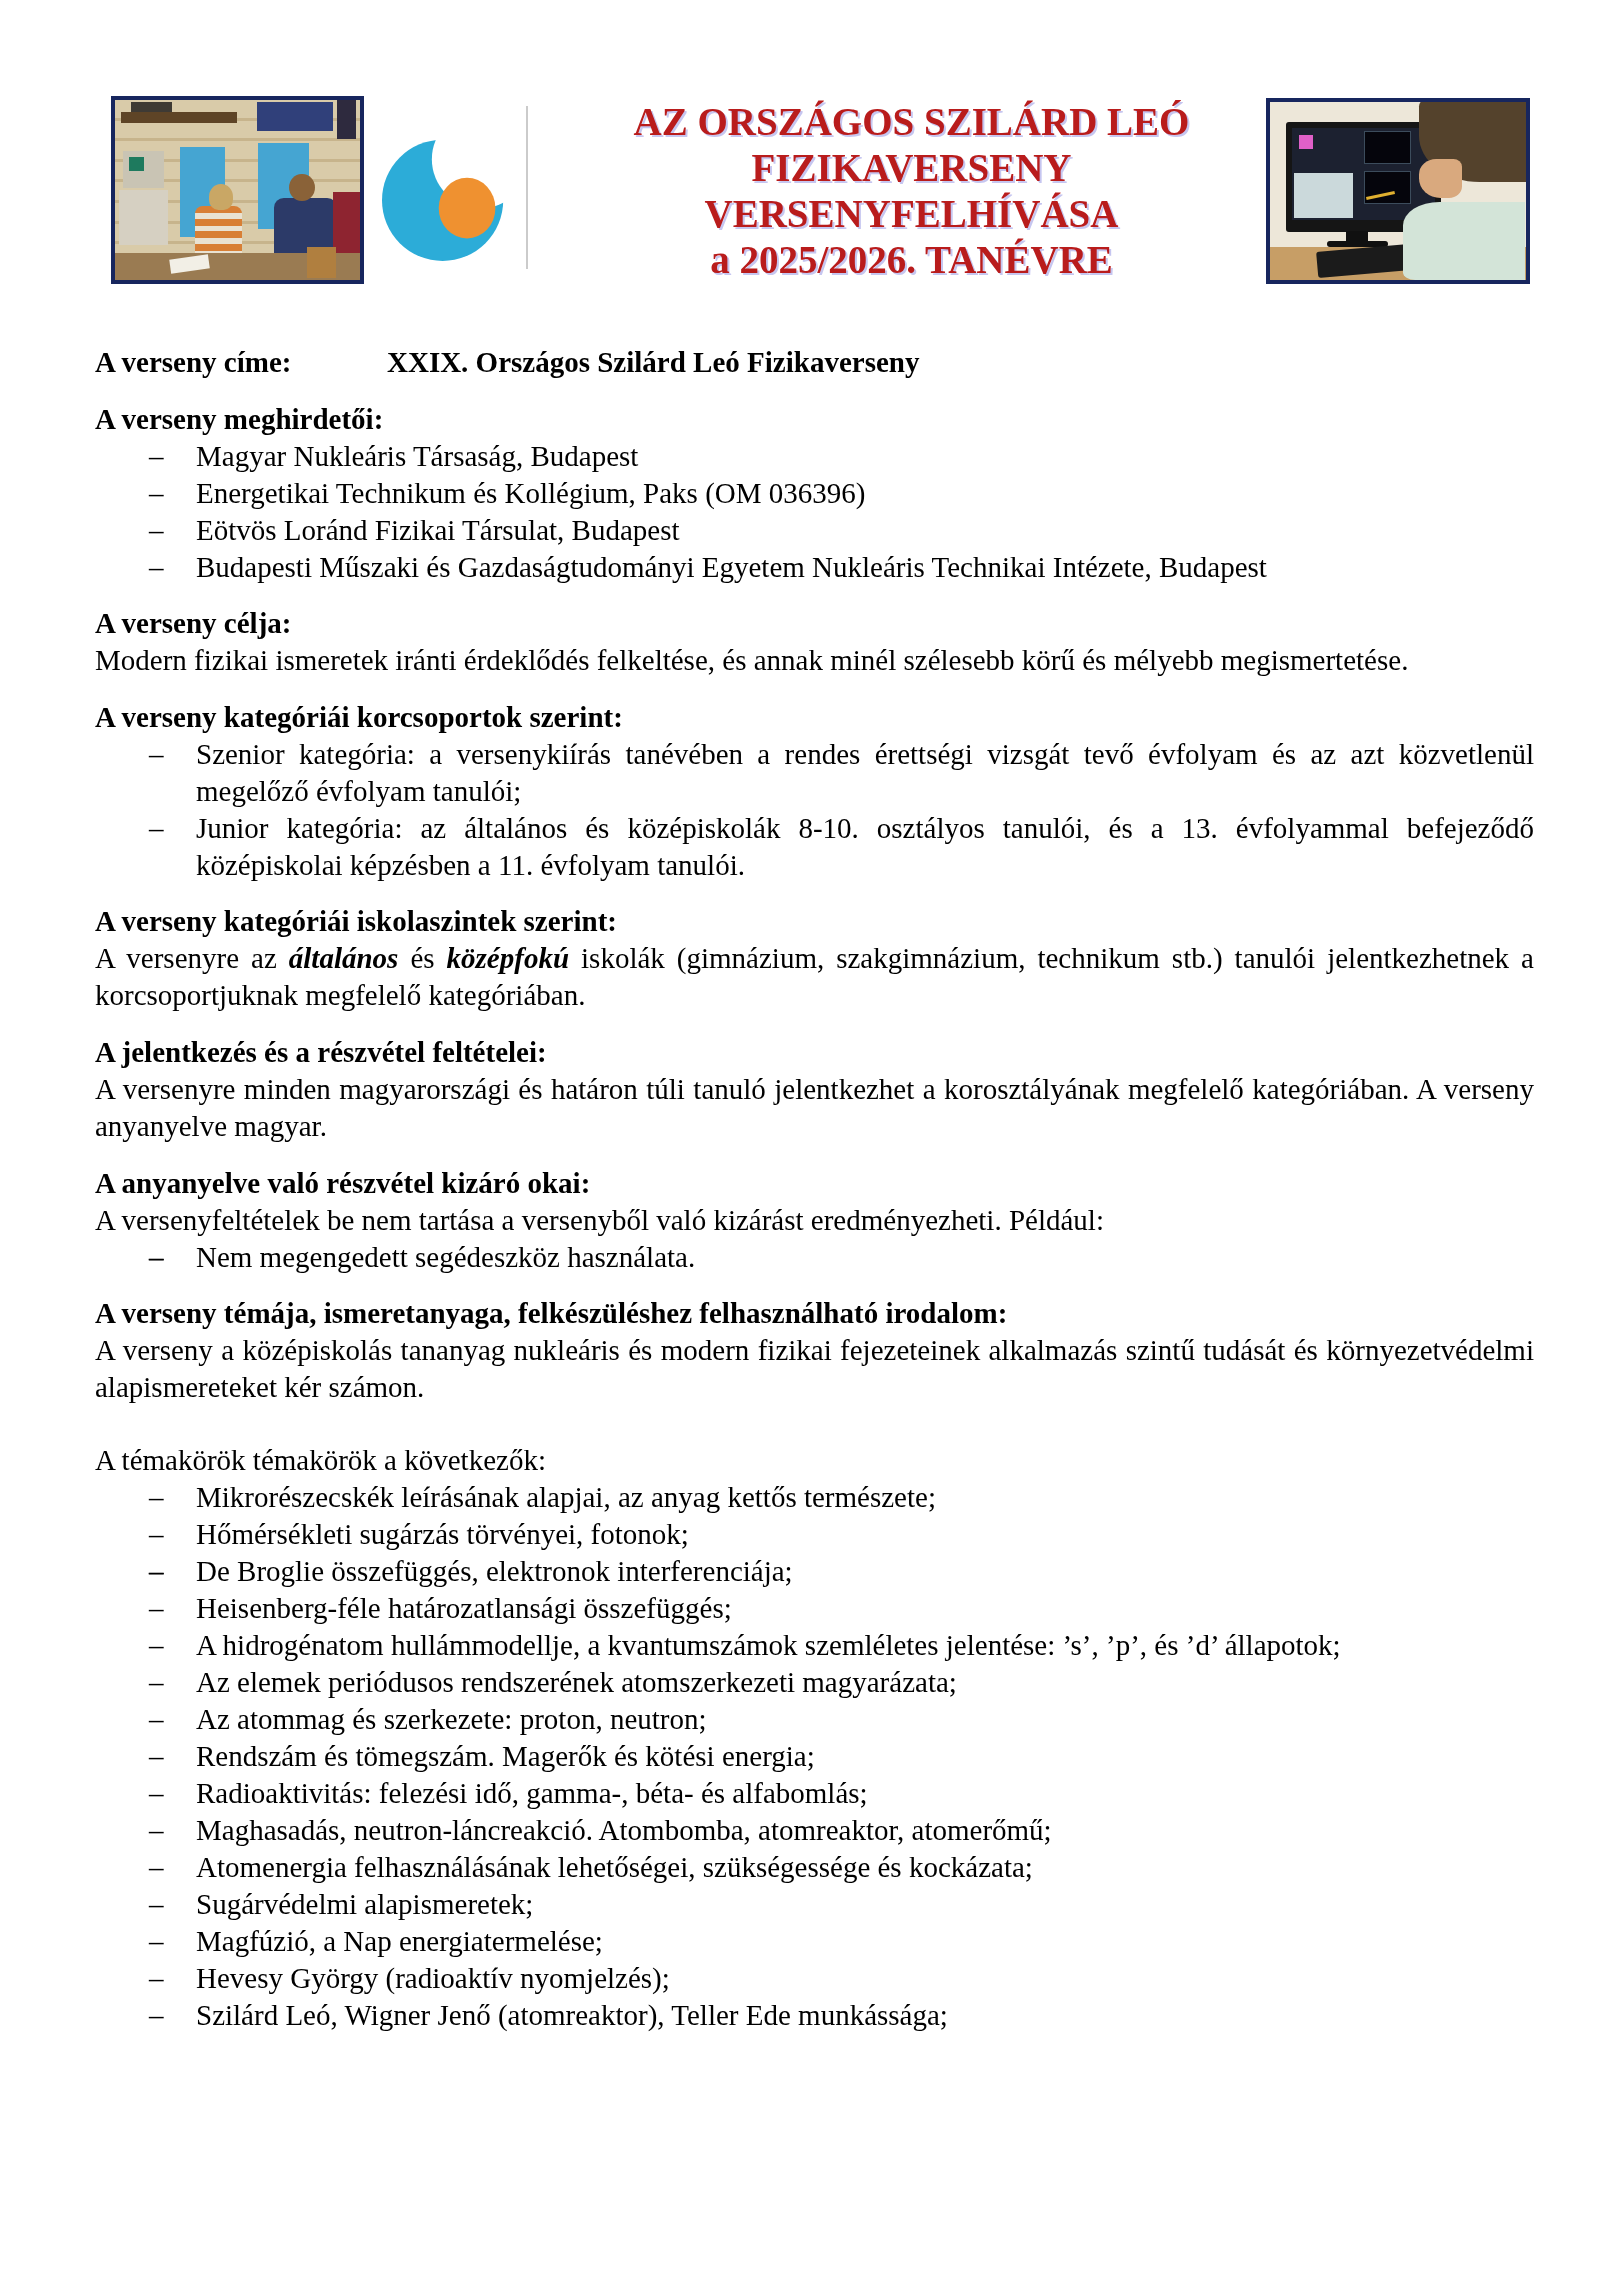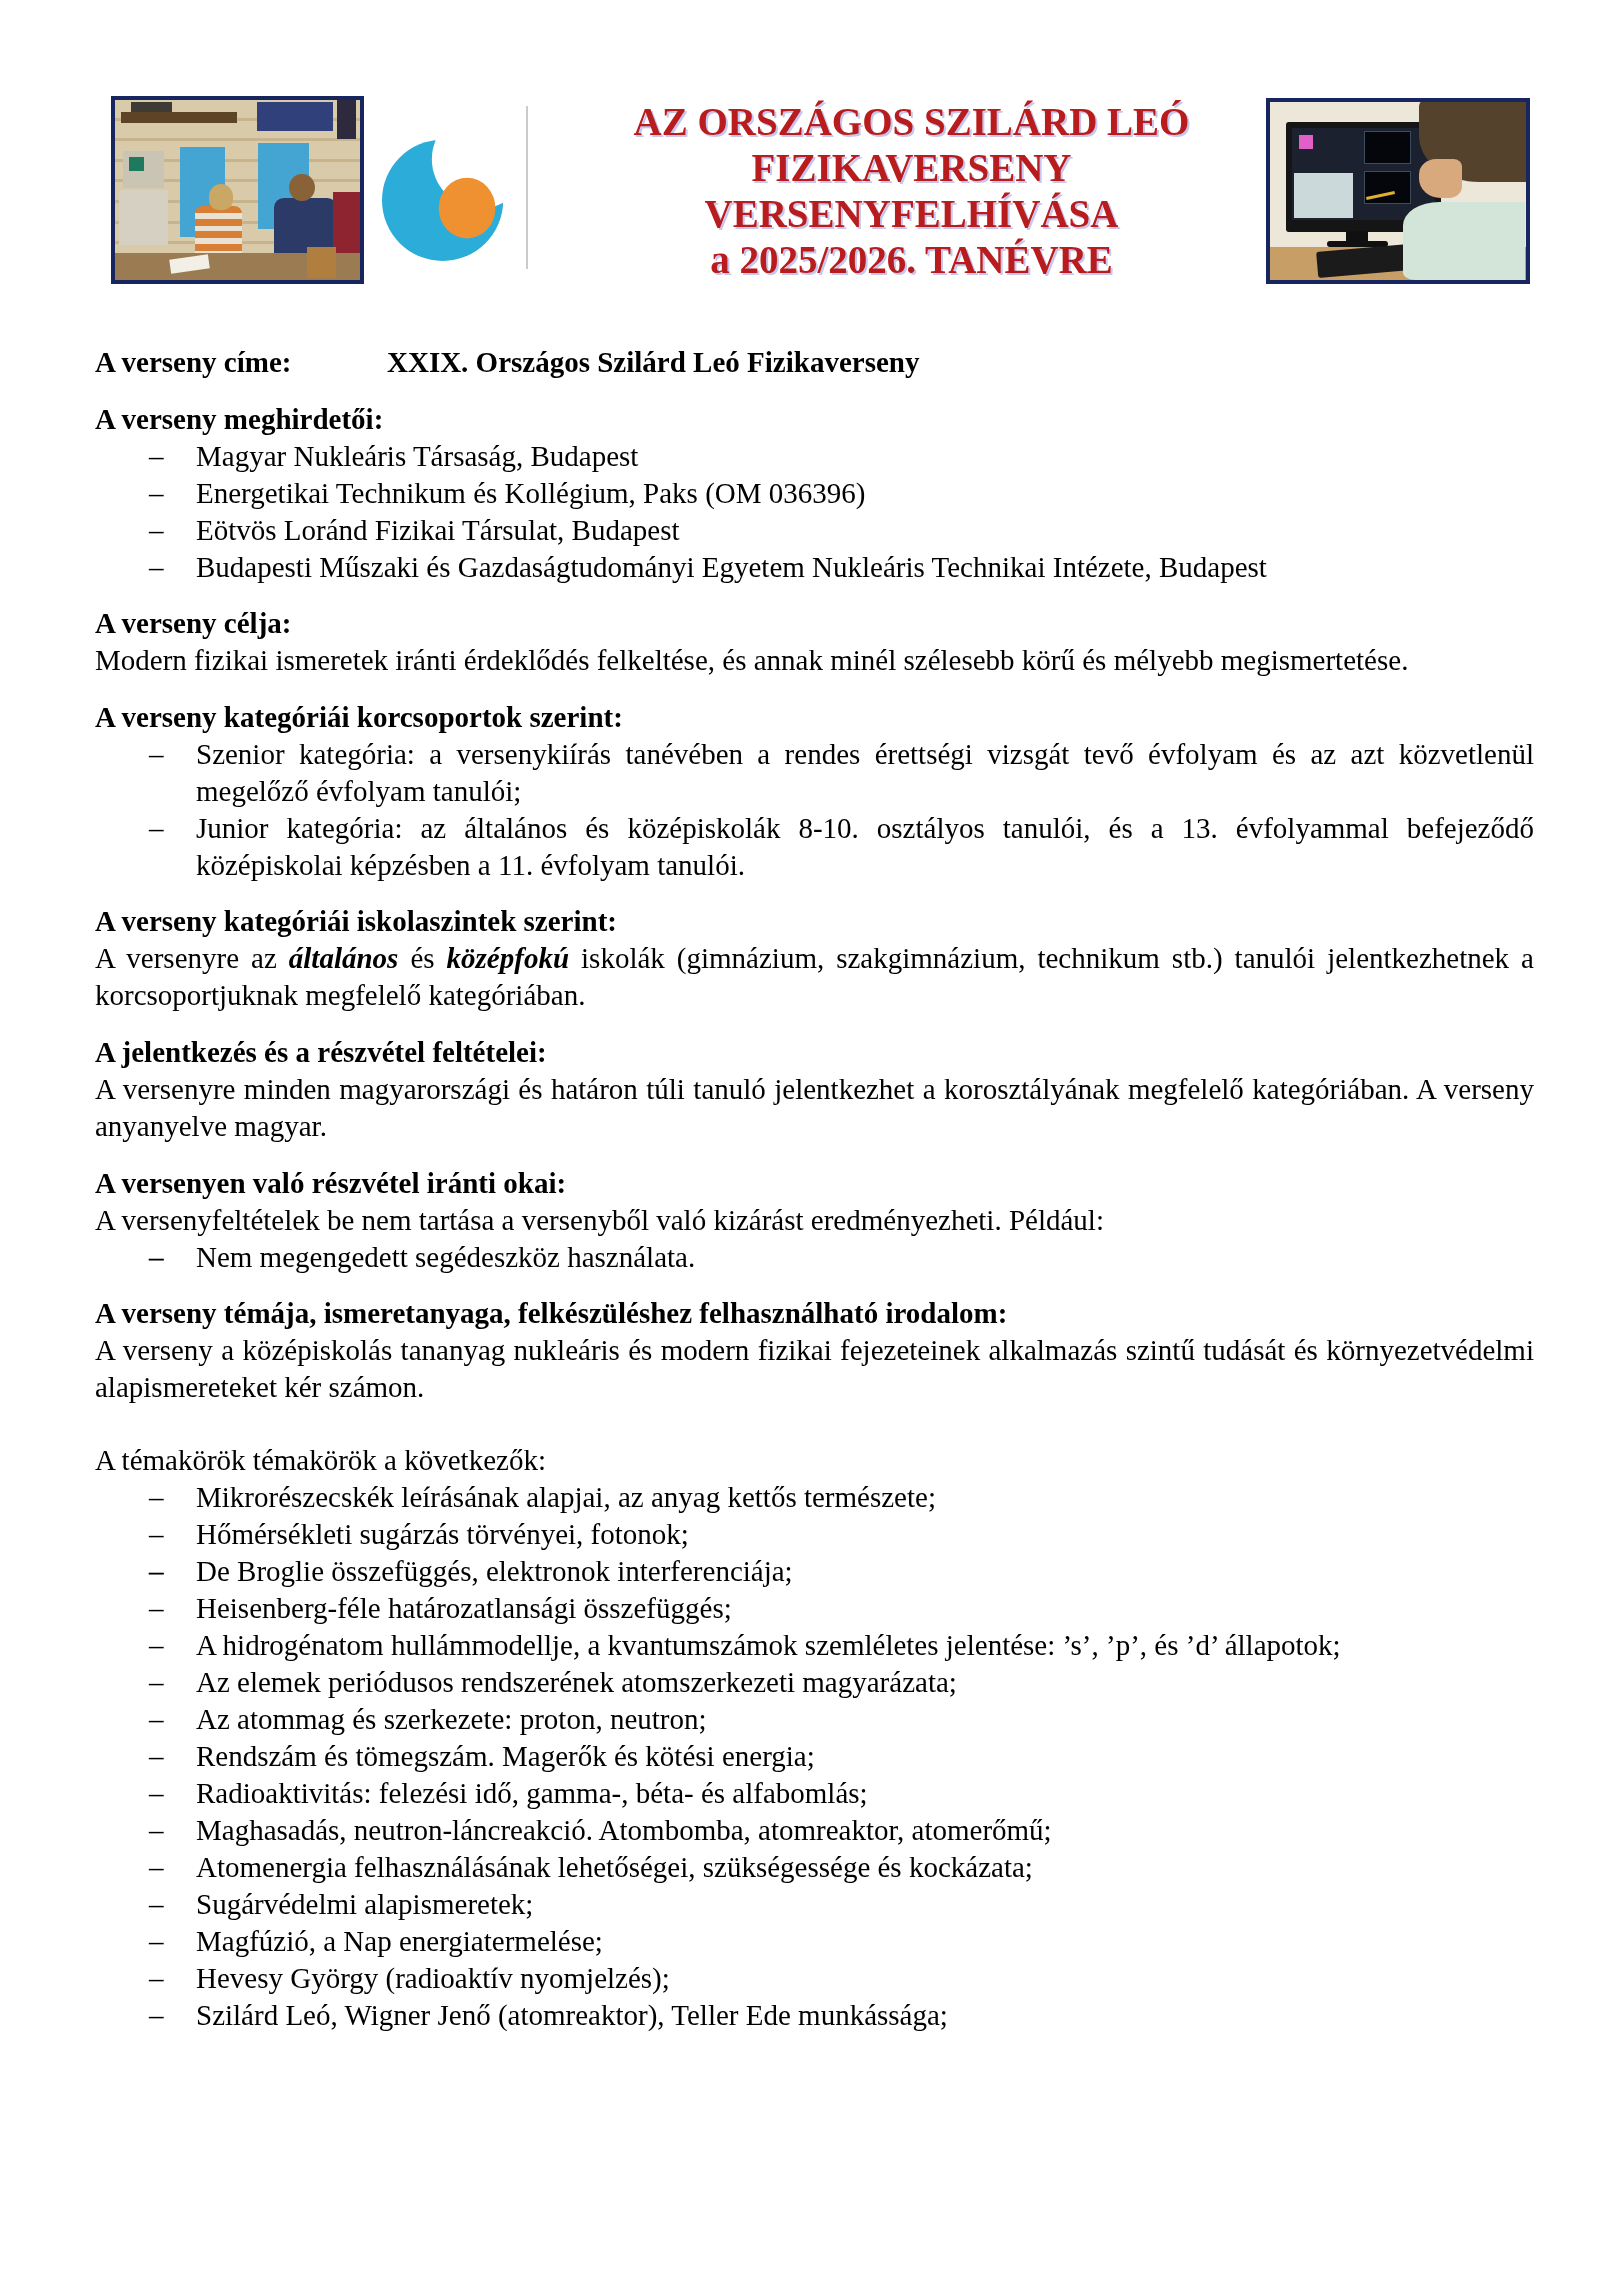--- a/index.html
+++ b/index.html
@@ -158,21 +158,21 @@
     <p class="b mt">A verseny kategóriái korcsoportok szerint:</p>
     <div class="bullet just"><span class="dash">–</span><span>Szenior kategória: a versenykiírás tanévében a rendes érettségi vizsgát tevő évfolyam és az azt közvetlenül megelőző évfolyam tanulói;</span></div>
     <div class="bullet just"><span class="dash">–</span><span>Junior kategória: az általános és középiskolák 8-10. osztályos tanulói, és a 13. évfolyammal befejeződő középiskolai képzésben a 11. évfolyam tanulói.</span></div>
 
     <p class="b mt">A verseny kategóriái iskolaszintek szerint:</p>
     <p class="just"><span>A versenyre az </span><span class="bi">általános</span><span> és </span><span class="bi">középfokú</span><span> iskolák (gimnázium, szakgimnázium, technikum stb.) tanulói jelentkezhetnek a korcsoportjuknak megfelelő kategóriában.</span></p>
 
     <p class="b mt">A jelentkezés és a részvétel feltételei:</p>
     <p class="just">A versenyre minden magyarországi és határon túli tanuló jelentkezhet a korosztályának megfelelő kategóriában. A verseny anyanyelve magyar.</p>
 
-    <p class="b mt">A versenyen való részvétel iránti okai:</p>
+    <p class="b mt">A anyanyelve való részvétel kizáró okai:</p>
     <p>A versenyfeltételek be nem tartása a versenyből való kizárást eredményezheti. Például:</p>
     <div class="bullet"><span class="dash">–</span></div>
     <div class="bullet"><span class="dash">–</span><span>Nem megengedett segédeszköz használata.</span></div>
 
     <p class="b mt">A verseny témája, ismeretanyaga, felkészüléshez felhasználható irodalom:</p>
     <p class="just">A verseny a középiskolás tananyag nukleáris és modern fizikai fejezeteinek alkalmazás szintű tudását és környezetvédelmi alapismereteket kér számon.</p>
 
     <p class="mt-lg">A témakörök témakörök a következők:</p>
     <div class="bullet"><span class="dash">–</span><span>Mikrorészecskék leírásának alapjai, az anyag kettős természete;</span></div>
     <div class="bullet"><span class="dash">–</span><span>Hőmérsékleti sugárzás törvényei, fotonok;</span></div>

